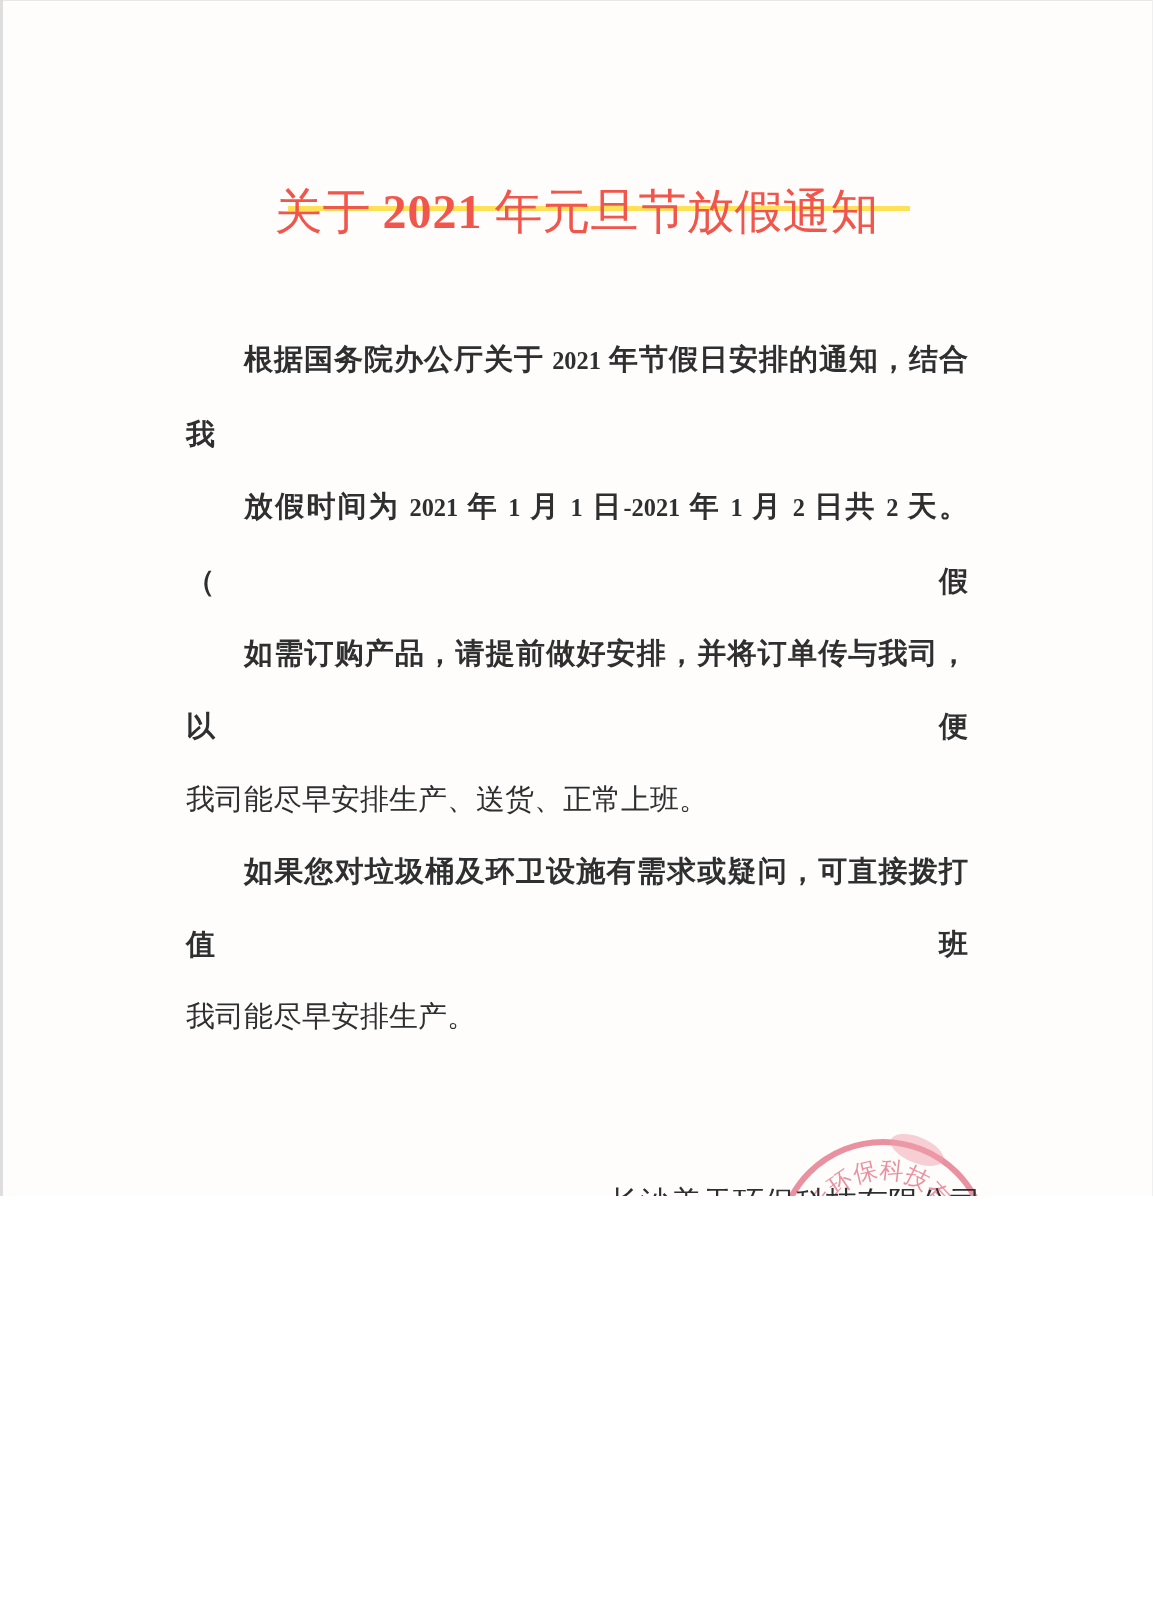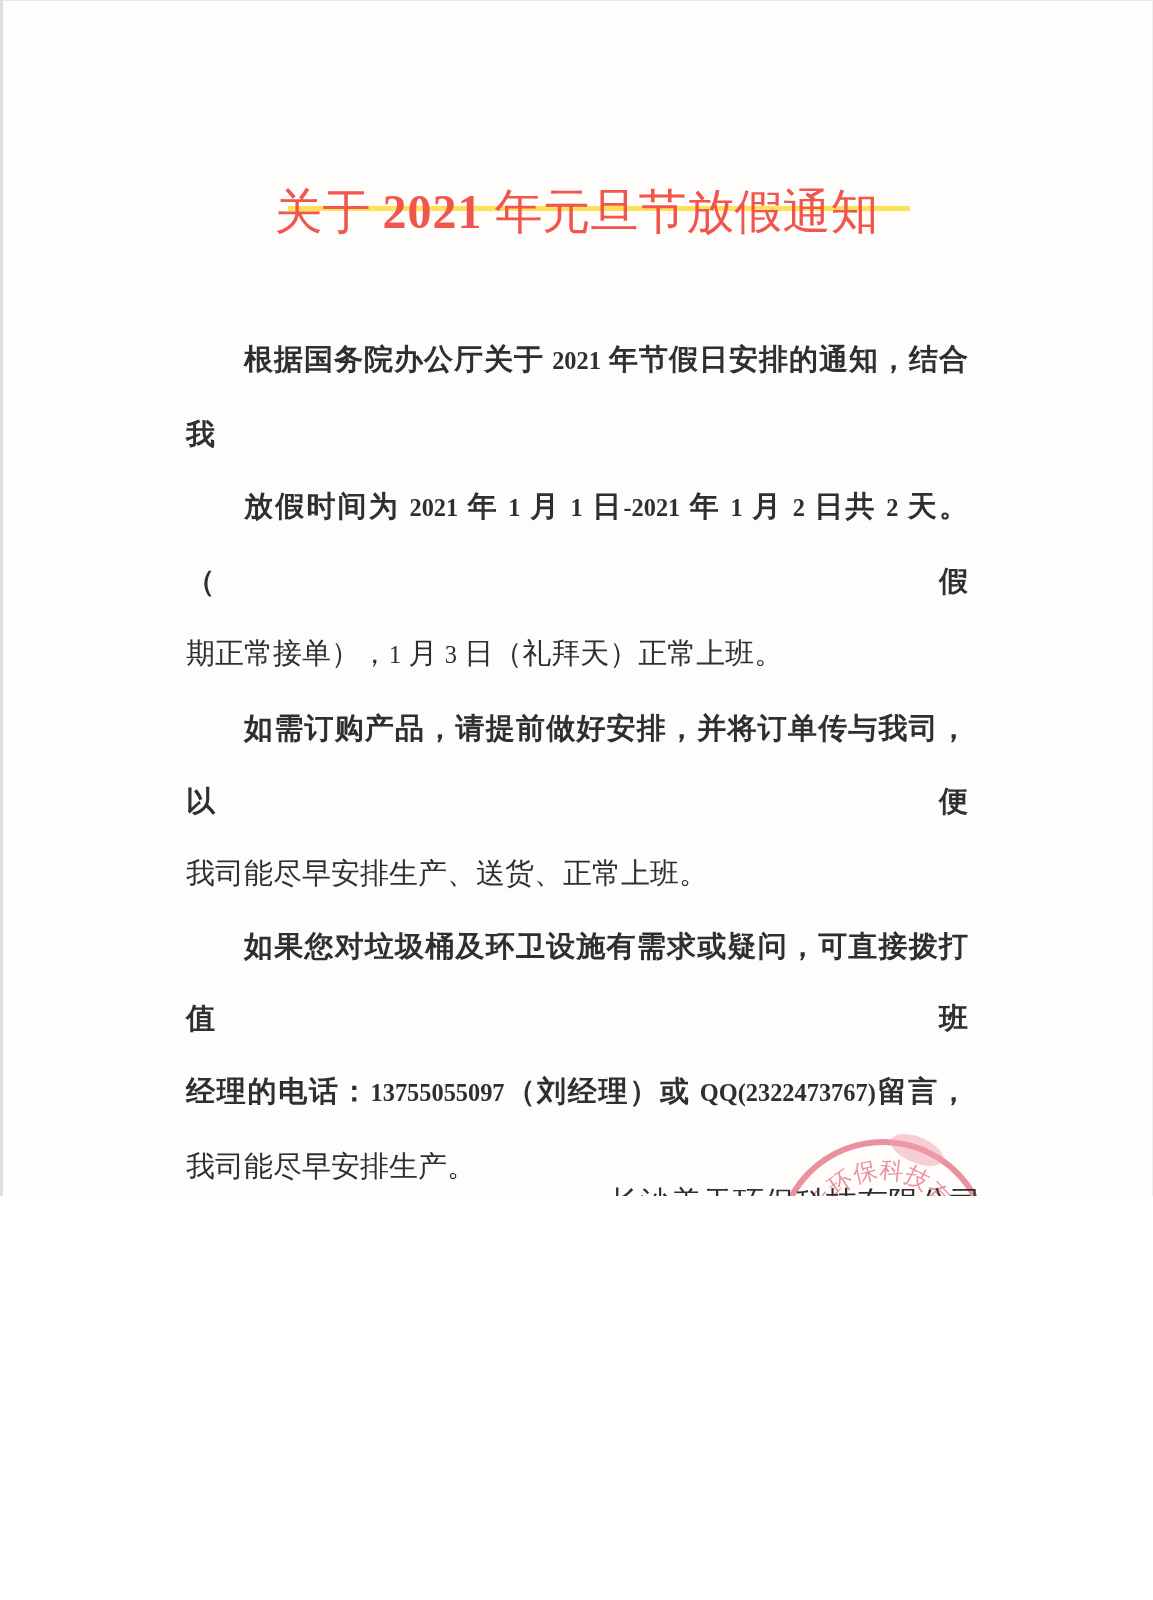--- a/index.html
+++ b/index.html
@@ -69,25 +69,23 @@
   <div class="smudge-bottom"></div>
 
   <div class="title-highlight"></div>
   <div class="title-wrap">
     <span class="title-text"><span>关于 </span><span class="title-year">2021</span><span> 年元旦节放假通知</span></span>
   </div>
 
   <div class="body-text">
     <div class="bodyline indent fill">根据国务院办公厅关于 <span class="num">2021</span> 年节假日安排的通知，结合我</div>
     <div class="bodyline indent fill">放假时间为 <span class="num">2021</span> 年 <span class="num">1</span> 月 <span class="num">1</span> 日<span class="num">-2021</span> 年 <span class="num">1</span> 月 <span class="num">2</span> 日共 <span class="num">2</span> 天。（假</div>
-    <div class="bodyline">期正常接单），<span class="num">1</span> 月 <span class="num">3</span> 日（礼拜天）正常上班。</div>
     <div class="bodyline indent fill">如需订购产品，请提前做好安排，并将订单传与我司，以便</div>
     <div class="bodyline">我司能尽早安排生产、送货、正常上班。</div>
     <div class="bodyline indent fill">如果您对垃圾桶及环卫设施有需求或疑问，可直接拨打值班</div>
-    <div class="bodyline fill">经理的电话：<span class="num">13755055097</span>（刘经理）或 <span class="num">QQ(2322473767)</span>留言，</div>
     <div class="bodyline">我司能尽早安排生产。</div>
   </div>
 
   <svg class="stamp" viewBox="-117 -117 234 234">
     <circle cx="0" cy="0" r="104" fill="none" stroke="#e77f90" stroke-width="6"></circle>
     <ellipse cx="34" cy="-96" rx="28" ry="13" fill="#ec8fa0" opacity="0.5" transform="rotate(22 34 -96)"></ellipse>
     <polygon points="0,-38 8.9,-12.3 36.1,-11.7 14.5,4.7 22.3,30.7 0,15.2 -22.3,30.7 -14.5,4.7 -36.1,-11.7 -8.9,-12.3" fill="#eb8b9b"></polygon>
     <defs>
       <path id="sealArc" d="M -55.7 39 A 68 68 0 1 1 55.7 39" fill="none"></path>
     </defs>

